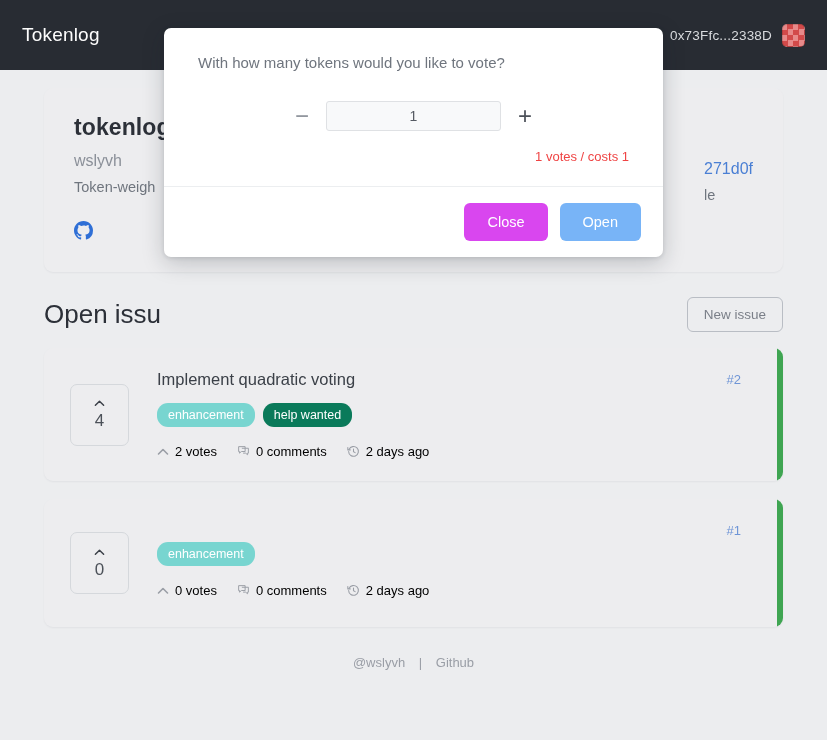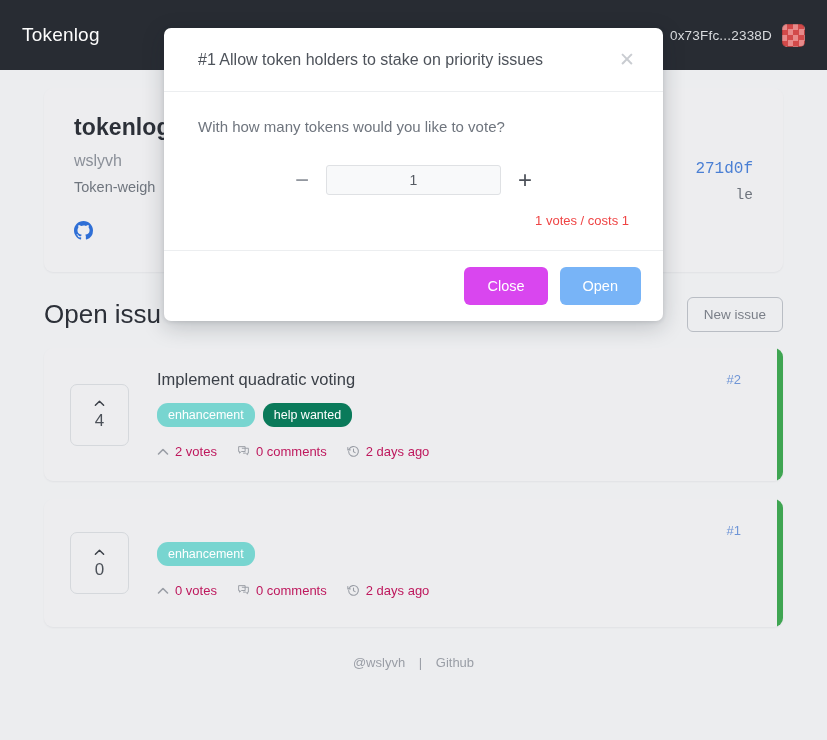--- a/index.html
+++ b/index.html
@@ -42,21 +42,21 @@
     border-radius: 9px;
     padding: 26px 30px 28px 30px;
     display: flex; justify-content: space-between;
     box-shadow: 0 1px 2px rgba(20,25,35,.05);
     min-height: 164px;
   }
   .project-name { font-size: 23px; font-weight: bold; color: #2c3038; letter-spacing: .1px; }
   .project-owner { font-size: 16px; color: #8b9099; margin-top: 11px; }
   .project-desc { font-size: 14.5px; color: #6f757e; margin-top: 9px; }
   .gh-link { margin-top: 26px; display: inline-block; line-height: 0; }
-  .project-right { text-align: right; padding-top: 46px; font-family: Liberation Mono, monospace; }
+  .project-right { padding-top: 46px; }
   .token-addr { font-size: 16px; color: #4a7fd4; }
   .token-sub { font-size: 14.5px; color: #6f757e; margin-top: 9px; }
 
   .issues-head {
     margin: 25px 44px 0 44px;
     display: flex; align-items: center; justify-content: space-between;
   }
   .issues-title { font-size: 26px; color: #2c3038; }
   .new-issue-btn {
     border: 1px solid #b9bdc4; border-radius: 6px;
@@ -90,21 +90,21 @@
   .caret { width: 11px; height: 11px; display: block; }
   .vote-count { font-size: 17px; color: #4c5159; }
   .issue-body { flex: 1; margin-left: 28px; }
   .issue-title { font-size: 16.5px; color: #3b4048; }
   .labels { margin-top: 14px; display: flex; gap: 8px; }
   .label {
     font-size: 12.5px; padding: 5px 11px; border-radius: 11px;
     color: #ffffff; font-weight: normal;
   }
   .meta { margin-top: 17px; display: flex; gap: 20px; align-items: center; }
-  .meta-item { display: flex; align-items: center; gap: 6px; font-size: 13px; color: #be185d; }
+  .meta-item { display: flex; align-items: center; gap: 6px; font-size: 13px; color: #000000; }
   .issue-number { font-size: 13px; color: #6f95d6; align-self: flex-start; margin-top: 2px; padding-right: 16px; }
 
   .footer {
     margin: 28px 0 0 0; text-align: center;
     font-size: 13px; color: #9a9ea6;
   }
   .footer a { color: #9a9ea6; text-decoration: none; }
   .footer .sep { margin: 0 10px; }
 
   
@@ -276,24 +276,20 @@
 
     <div class="footer">
       <a href="#">@wslyvh</a>
       <span class="sep">|</span>
       <a href="#">Github</a>
     </div>
 
   </div>
 
   <div class="modal">
-    <div class="modal-header">
-      <div class="modal-title">#1 Allow token holders to stake on priority issues</div>
-      <button class="modal-close">✕</button>
-    </div>
     <div class="modal-body">
       <div class="modal-question">With how many tokens would you like to vote?</div>
       <div class="stepper">
         <button class="step-btn step-minus">−</button>
         <input class="amount-input" type="text" value="1" style="">
         <button class="step-btn step-plus">+</button>
       </div>
       <div class="cost-line">1 votes / costs 1</div>
     </div>
     <div class="modal-footer">

